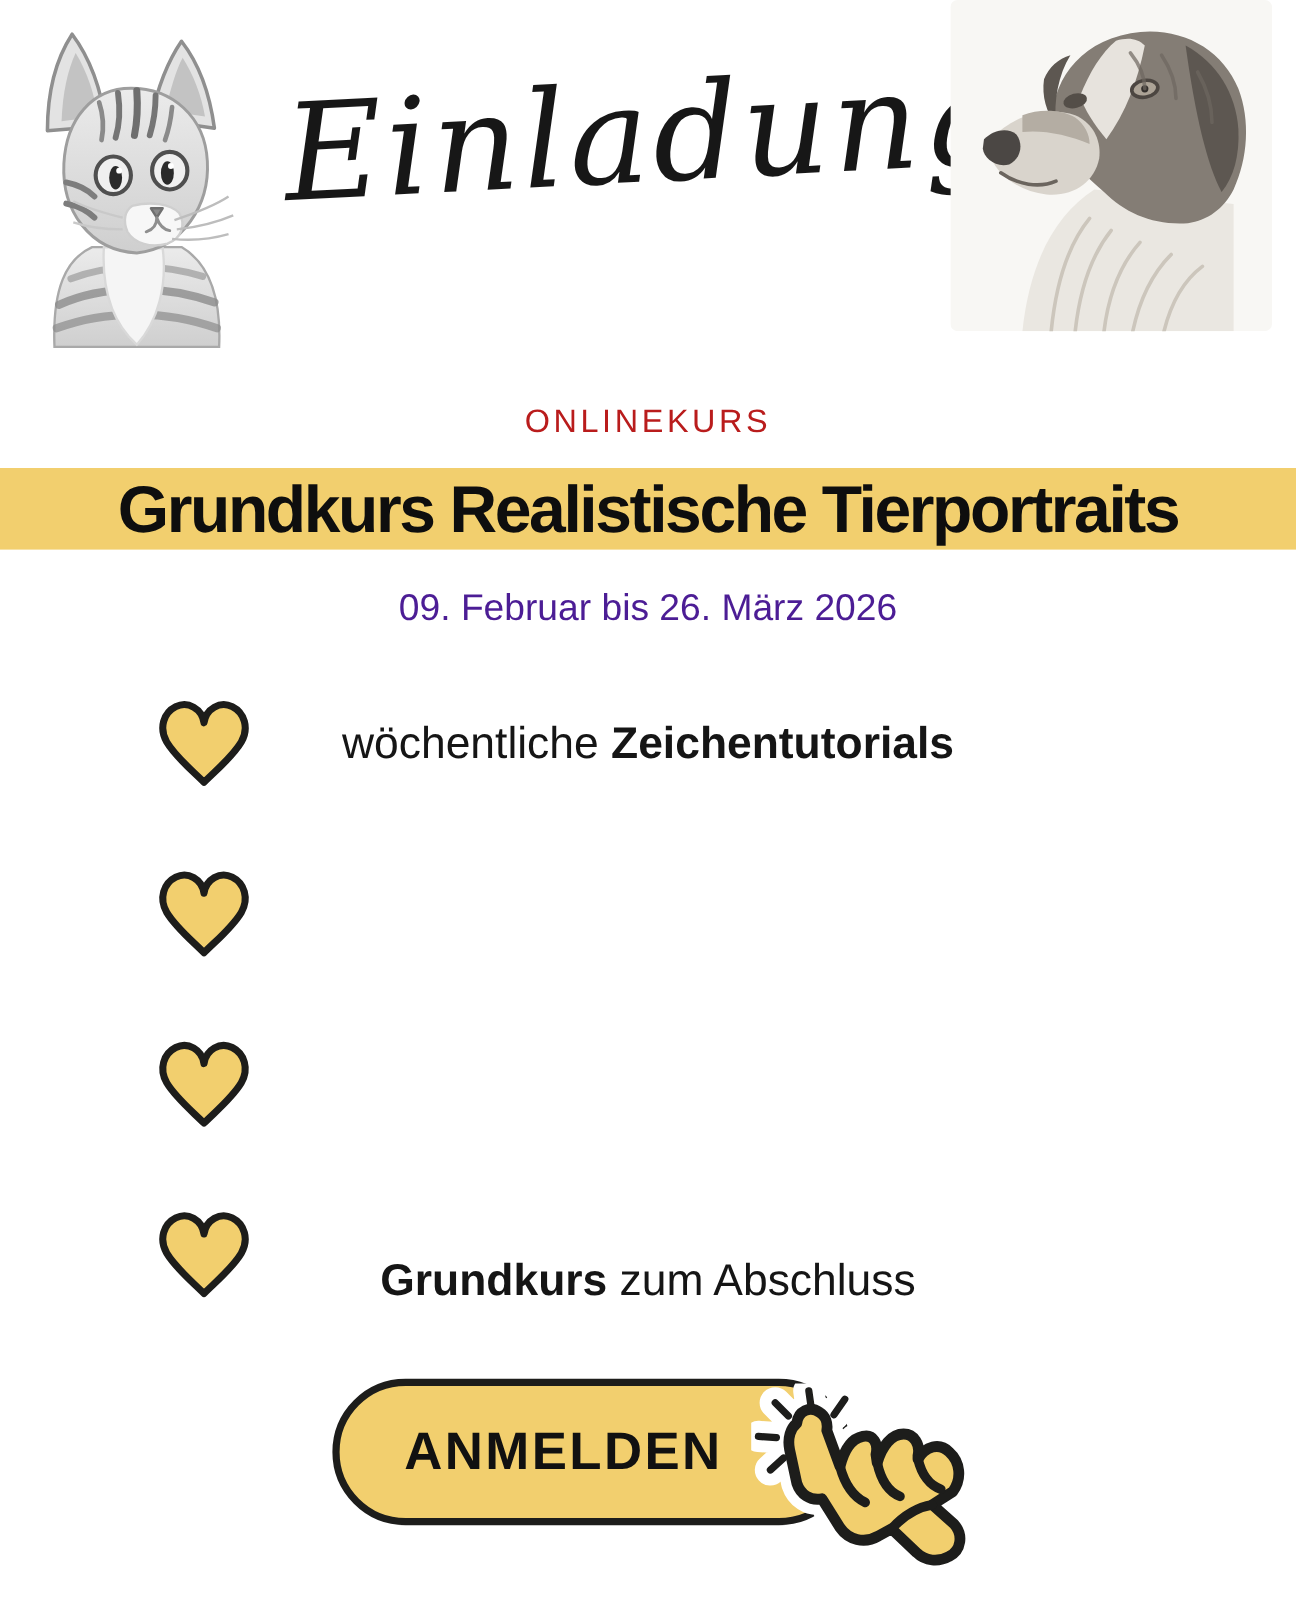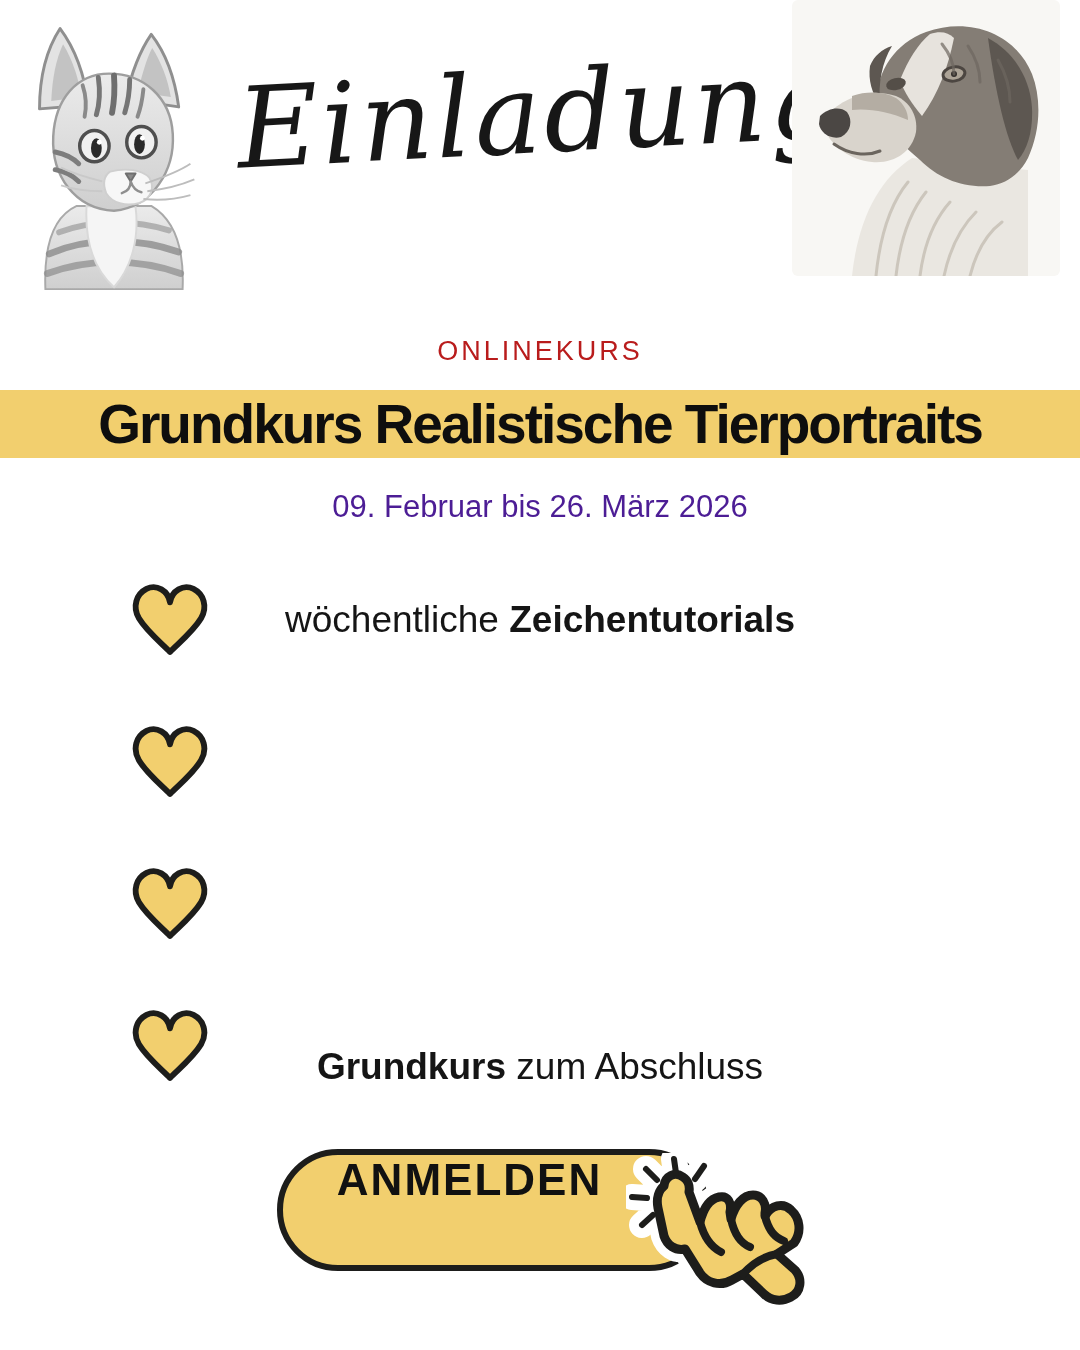--- a/index.html
+++ b/index.html
@@ -45,21 +45,21 @@
   .feature{position:relative;height:86px;display:flex;align-items:center;justify-content:center}
   .heart{position:absolute;left:128px;top:50%;transform:translateY(-50%);width:84px;height:82px}
   .feature-text{
     margin:0;font-size:37px;line-height:1.16;text-align:center;color:#151515;max-width:780px;
   }
   .feature-text b{font-weight:bold}
   
   .pill{
     position:absolute;left:277px;top:1149px;width:433px;height:122px;
     background:var(--accent);border:6px solid var(--ink);border-radius:64px;
-    display:flex;align-items:flex-start;justify-content:center;padding-right:48px;cursor:pointer;
+    display:flex;align-items:center;justify-content:center;padding-right:48px;cursor:pointer;
   }
   .pill-label{font-size:44px;font-weight:bold;letter-spacing:2px;color:#111111}
   .hand{position:absolute;left:626px;top:1153px;width:182px;height:156px;pointer-events:none}
 </style>
 </head>
 <body>
 
 <div>
 
   <svg class="cat-img" viewBox="0 0 200 280" aria-hidden="true">

